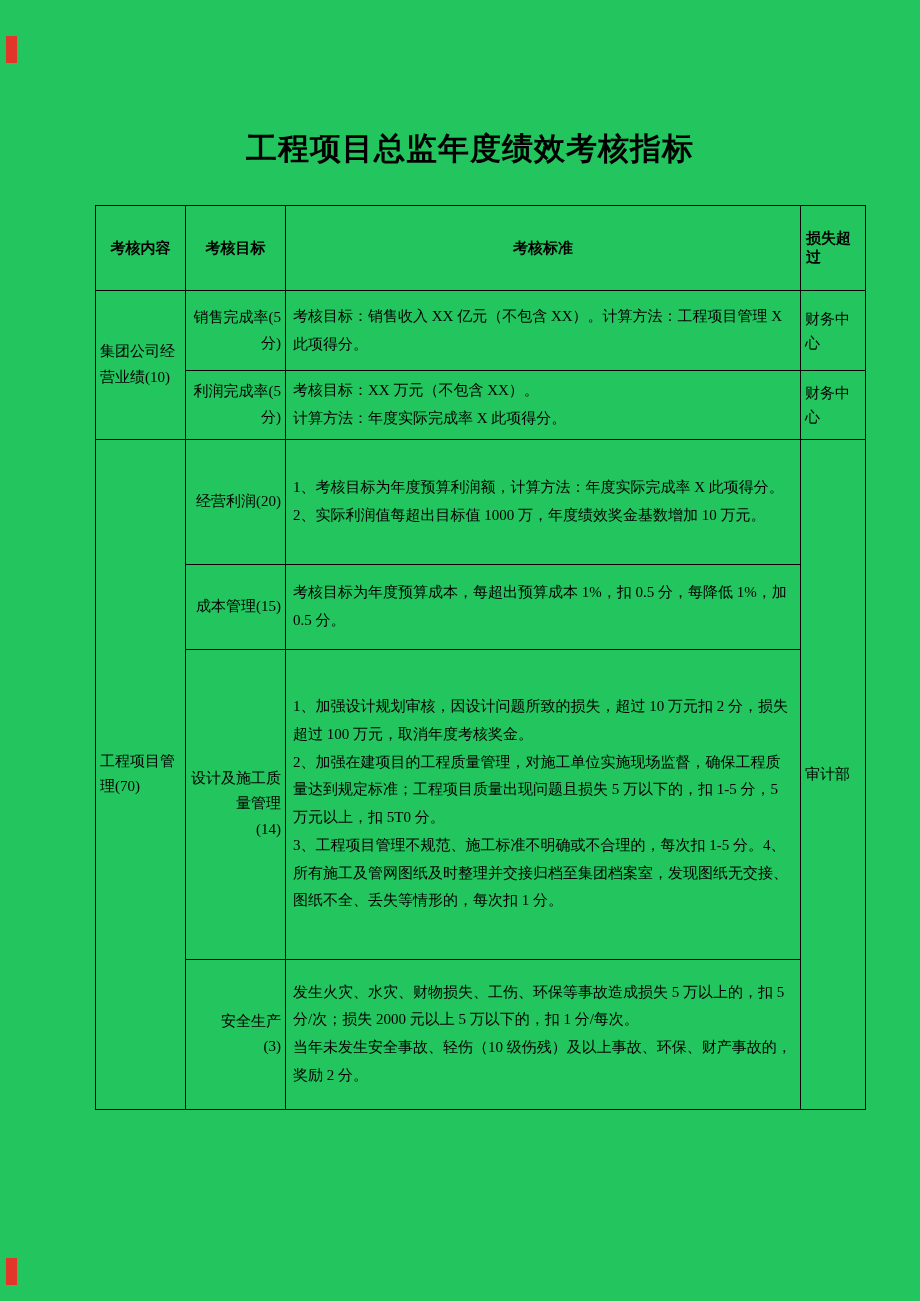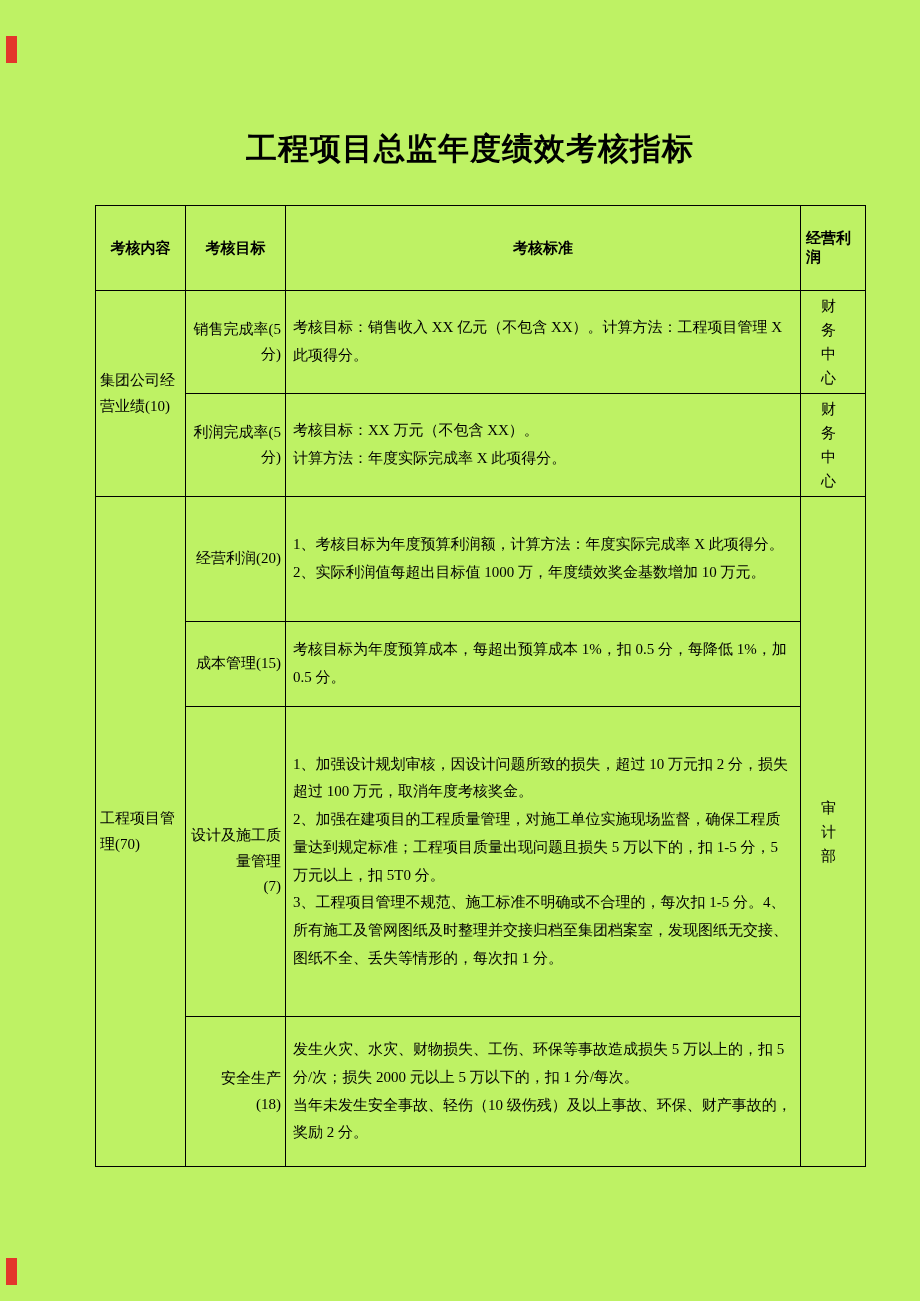--- a/index.html
+++ b/index.html
@@ -4,21 +4,21 @@
 <style>
   * { margin: 0; padding: 0; box-sizing: border-box; }
   html, body { background: #ffffff; }
   body {
     width: 920px; height: 1301px;
     font-family: "Liberation Serif", "DejaVu Serif", serif;
     color: #000;
     position: relative;
     overflow: hidden;
   }
-  .page { position: relative; width: 920px; height: 1301px; background: #bef264; }
+  .page { position: relative; width: 920px; height: 1301px; background: #22c55e; }
 
   .red-mark { position: absolute; width: 11px; height: 27px; background: #e3362b; }
   .red-mark.top { left: 6px; top: 36px; }
   .red-mark.bottom { left: 6px; top: 1258px; }
 
   .title {
     position: absolute; top: 128px; left: 85px; width: 770px;
     text-align: center; font-size: 31px; font-weight: 700; letter-spacing: 1px;
     white-space: nowrap;
   }
@@ -32,21 +32,21 @@
     font-size: 15px;
     vertical-align: middle;
     padding: 3px 5px;
   }
   th { font-weight: 700; text-align: center; }
   th.th-dept { text-align: left; }
 
   td.c-content { text-align: left; white-space: pre-line; line-height: 1.7; padding: 8px 4px; }
   td.c-target  { text-align: right; white-space: pre-line; line-height: 1.7; padding: 3px 4px; }
   td.c-standard{ text-align: left; white-space: pre-line; line-height: 1.85; padding: 6px 7px; }
-  td.c-dept    { text-align: left; white-space: pre-line; line-height: 1.6; padding: 3px 20px; }
+  td.c-dept    { text-align: left; white-space: pre-line; line-height: 1.6; padding: 3px 4px; }
 
   tr.r-header { height: 85px; }
   tr.r0 { height: 80px; }
   tr.r1 { height: 62px; }
   tr.r2 { height: 125px; }
   tr.r3 { height: 85px; }
   tr.r4 { height: 310px; }
   tr.r5 { height: 150px; }
 </style>
 </head>
@@ -65,21 +65,21 @@
       <col style="width:100px">
       <col style="width:515px">
       <col style="width:65px">
     </colgroup>
 
     <tbody>
         <tr class="r-header">
       <th>考核内容</th>
       <th>考核目标</th>
       <th>考核标准</th>
-      <th class="th-dept">经营利润</th>
+      <th class="th-dept">损失超过</th>
     </tr>
 
     <tr class="r0">
       <td class="c-content" rowspan="2">集团公司经营业绩(10)</td>
       <td class="c-target">销售完成率(5分)</td>
       <td class="c-standard">考核目标：销售收入 XX 亿元（不包含 XX）。计算方法：工程项目管理 X 此项得分。</td>
       <td class="c-dept">财务中心</td>
     </tr>
 
     <tr class="r1">
@@ -97,28 +97,28 @@
       <td class="c-dept" rowspan="4">审计部</td>
     </tr>
 
     <tr class="r3">
       <td class="c-target">成本管理(15)</td>
       <td class="c-standard">考核目标为年度预算成本，每超出预算成本 1%，扣 0.5 分，每降低 1%，加 0.5 分。</td>
     </tr>
 
     <tr class="r4">
       <td class="c-target">设计及施工质量管理
-(7)</td>
+(14)</td>
       <td class="c-standard">1、加强设计规划审核，因设计问题所致的损失，超过 10 万元扣 2 分，损失超过 100 万元，取消年度考核奖金。
 2、加强在建项目的工程质量管理，对施工单位实施现场监督，确保工程质量达到规定标准；工程项目质量出现问题且损失 5 万以下的，扣 1-5 分，5 万元以上，扣 5T0 分。
 3、工程项目管理不规范、施工标准不明确或不合理的，每次扣 1-5 分。4、所有施工及管网图纸及时整理并交接归档至集团档案室，发现图纸无交接、图纸不全、丢失等情形的，每次扣 1 分。</td>
     </tr>
 
     <tr class="r5">
       <td class="c-target">安全生产
-(18)</td>
+(3)</td>
       <td class="c-standard">发生火灾、水灾、财物损失、工伤、环保等事故造成损失 5 万以上的，扣 5 分/次；损失 2000 元以上 5 万以下的，扣 1 分/每次。
 当年未发生安全事故、轻伤（10 级伤残）及以上事故、环保、财产事故的，奖励 2 分。</td>
     </tr>
   </tbody>
     </table>
 
 </div>
 
 </body></html>

